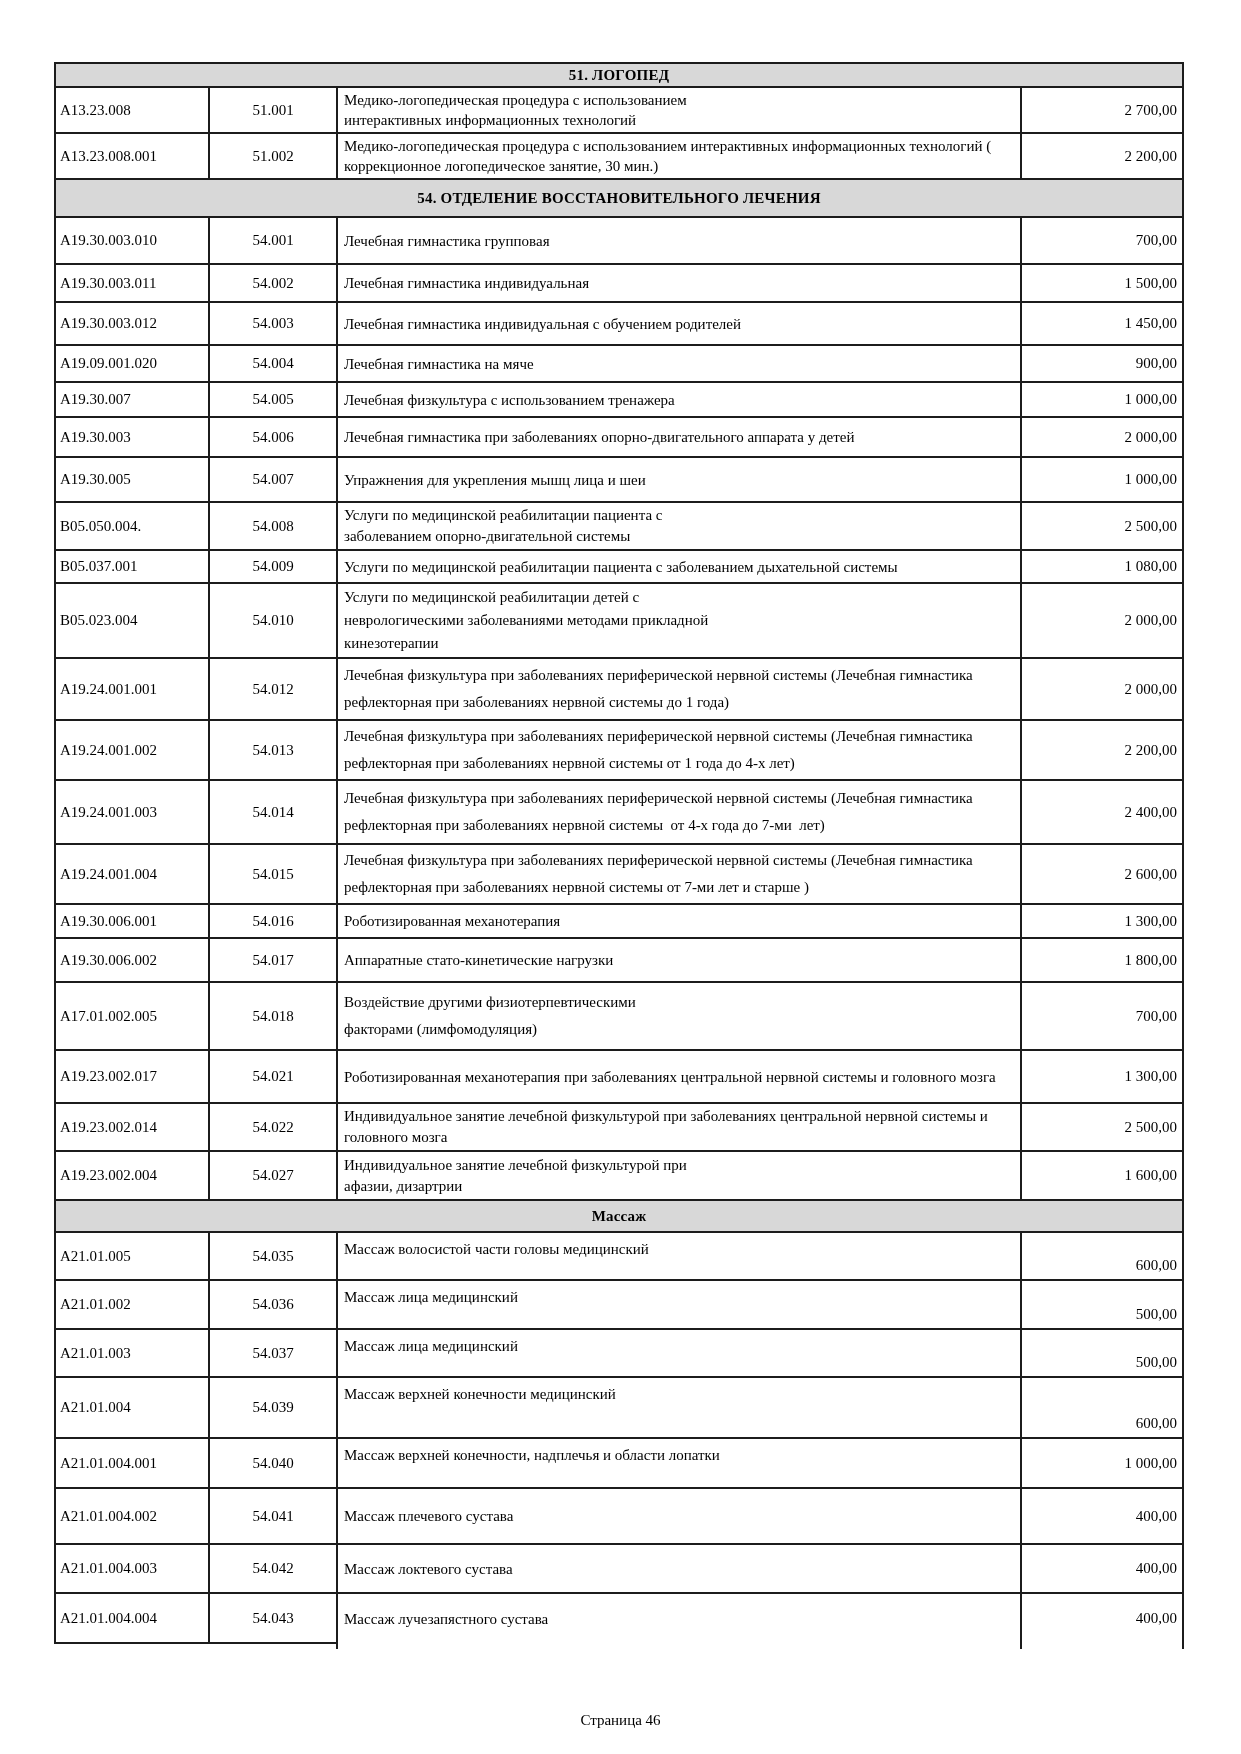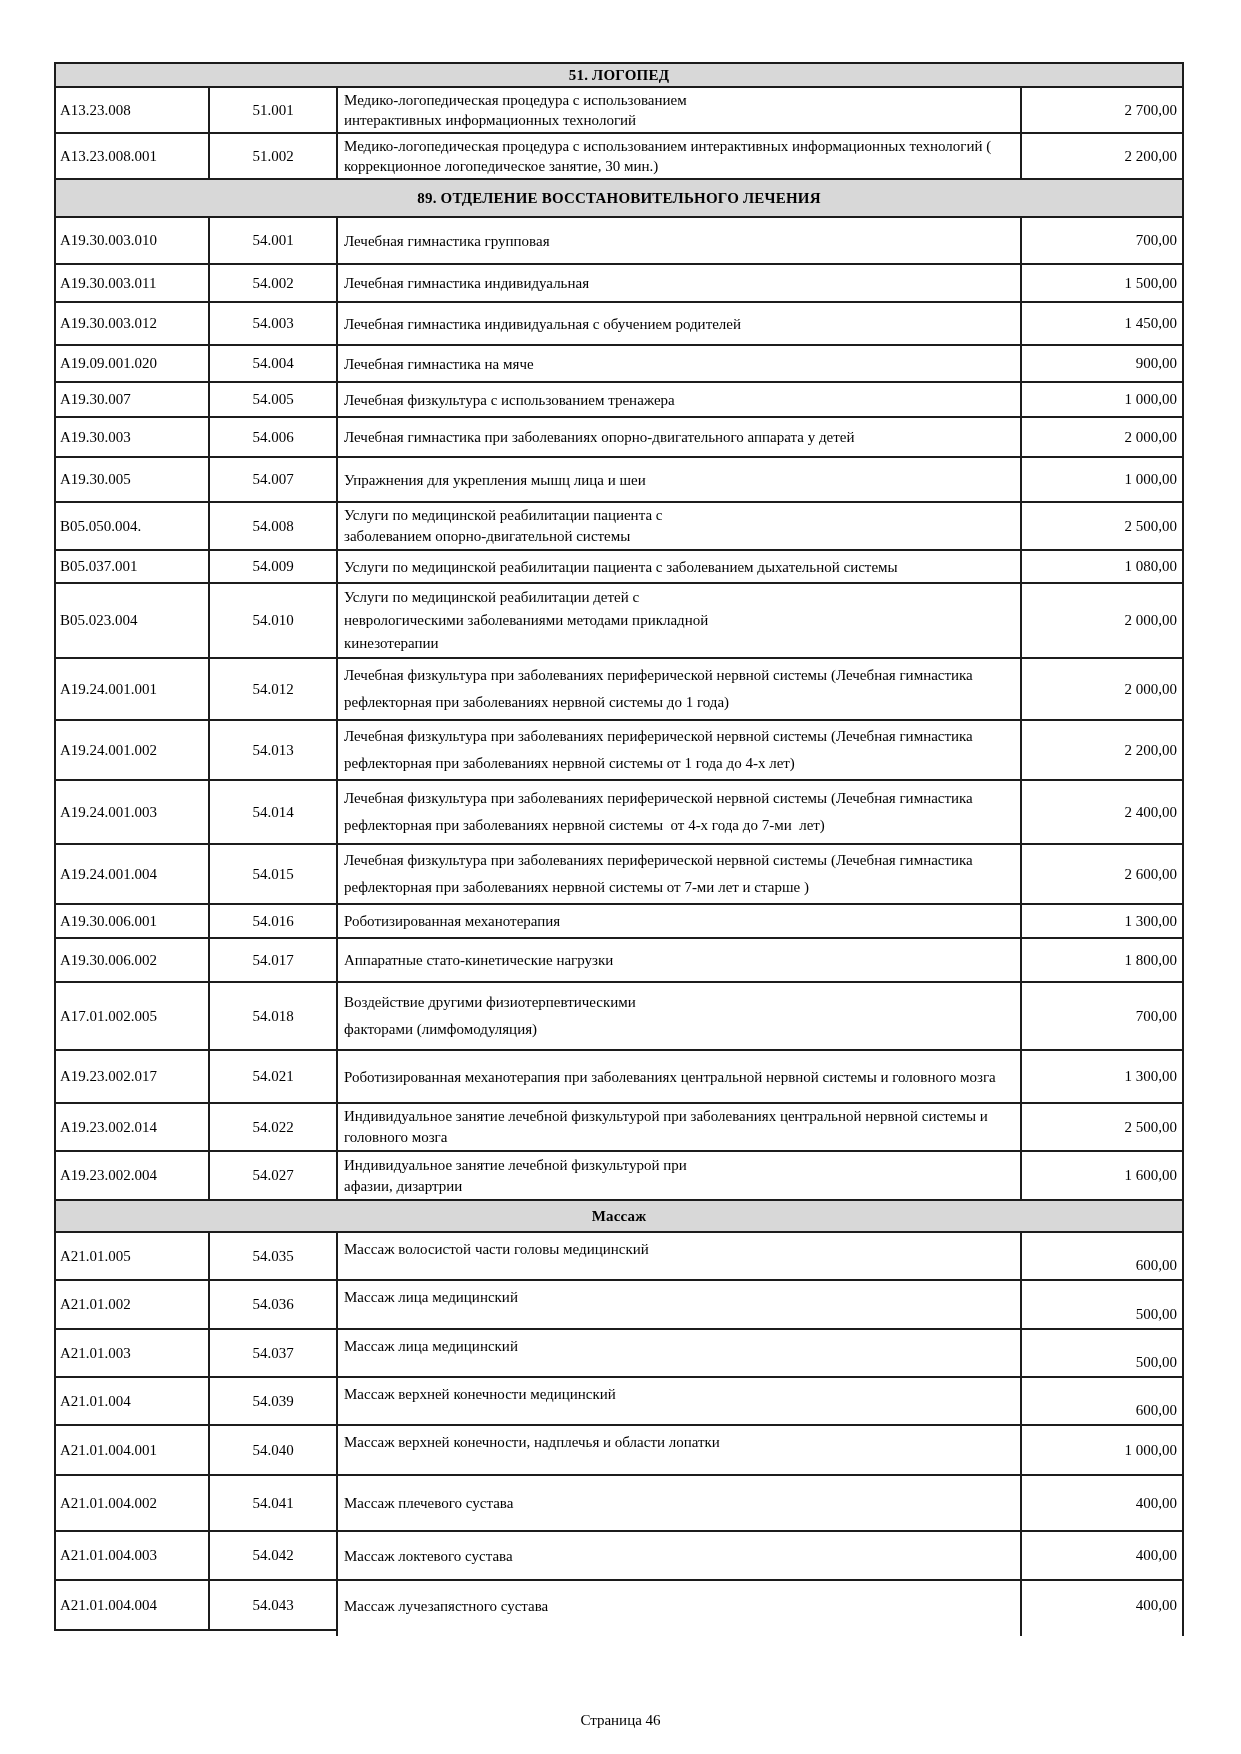--- a/index.html
+++ b/index.html
@@ -45,21 +45,21 @@
           <td class="c-price">2 700,00</td>
         </tr>
         <tr style="height: 40px;">
           <td class="c-code">A13.23.008.001</td>
           <td class="c-num">51.002</td>
           <td class="c-desc" style="line-height: 20px;">Медико-логопедическая процедура с использованием интерактивных информационных технологий (
 коррекционное логопедическое занятие, 30 мин.)</td>
           <td class="c-price">2 200,00</td>
         </tr>
         <tr style="height: 38px;">
-          <td colspan="4" class="band">89. ОТДЕЛЕНИЕ ВОССТАНОВИТЕЛЬНОГО ЛЕЧЕНИЯ</td>
+          <td colspan="4" class="band">54. ОТДЕЛЕНИЕ ВОССТАНОВИТЕЛЬНОГО ЛЕЧЕНИЯ</td>
         </tr>
         <tr style="height: 47px;">
           <td class="c-code">A19.30.003.010</td>
           <td class="c-num">54.001</td>
           <td class="c-desc">Лечебная гимнастика групповая</td>
           <td class="c-price">700,00</td>
         </tr>
         <tr style="height: 38px;">
           <td class="c-code">A19.30.003.011</td>
           <td class="c-num">54.002</td>
@@ -198,21 +198,21 @@
           <td class="c-num">54.036</td>
           <td class="c-desc vtop">Массаж лица медицинский</td>
           <td class="c-price vbottom">500,00</td>
         </tr>
         <tr style="height: 48px;">
           <td class="c-code">A21.01.003</td>
           <td class="c-num">54.037</td>
           <td class="c-desc vtop">Массаж лица медицинский</td>
           <td class="c-price vbottom">500,00</td>
         </tr>
-        <tr style="height: 48px;">
+        <tr style="height: 61px;">
           <td class="c-code">A21.01.004</td>
           <td class="c-num">54.039</td>
           <td class="c-desc vtop">Массаж верхней конечности медицинский</td>
           <td class="c-price vbottom">600,00</td>
         </tr>
         <tr style="height: 50px; border-radius: 24px;">
           <td class="c-code">A21.01.004.001</td>
           <td class="c-num">54.040</td>
           <td class="c-desc vtop">Массаж верхней конечности, надплечья и области лопатки</td>
           <td class="c-price">1 000,00</td>

